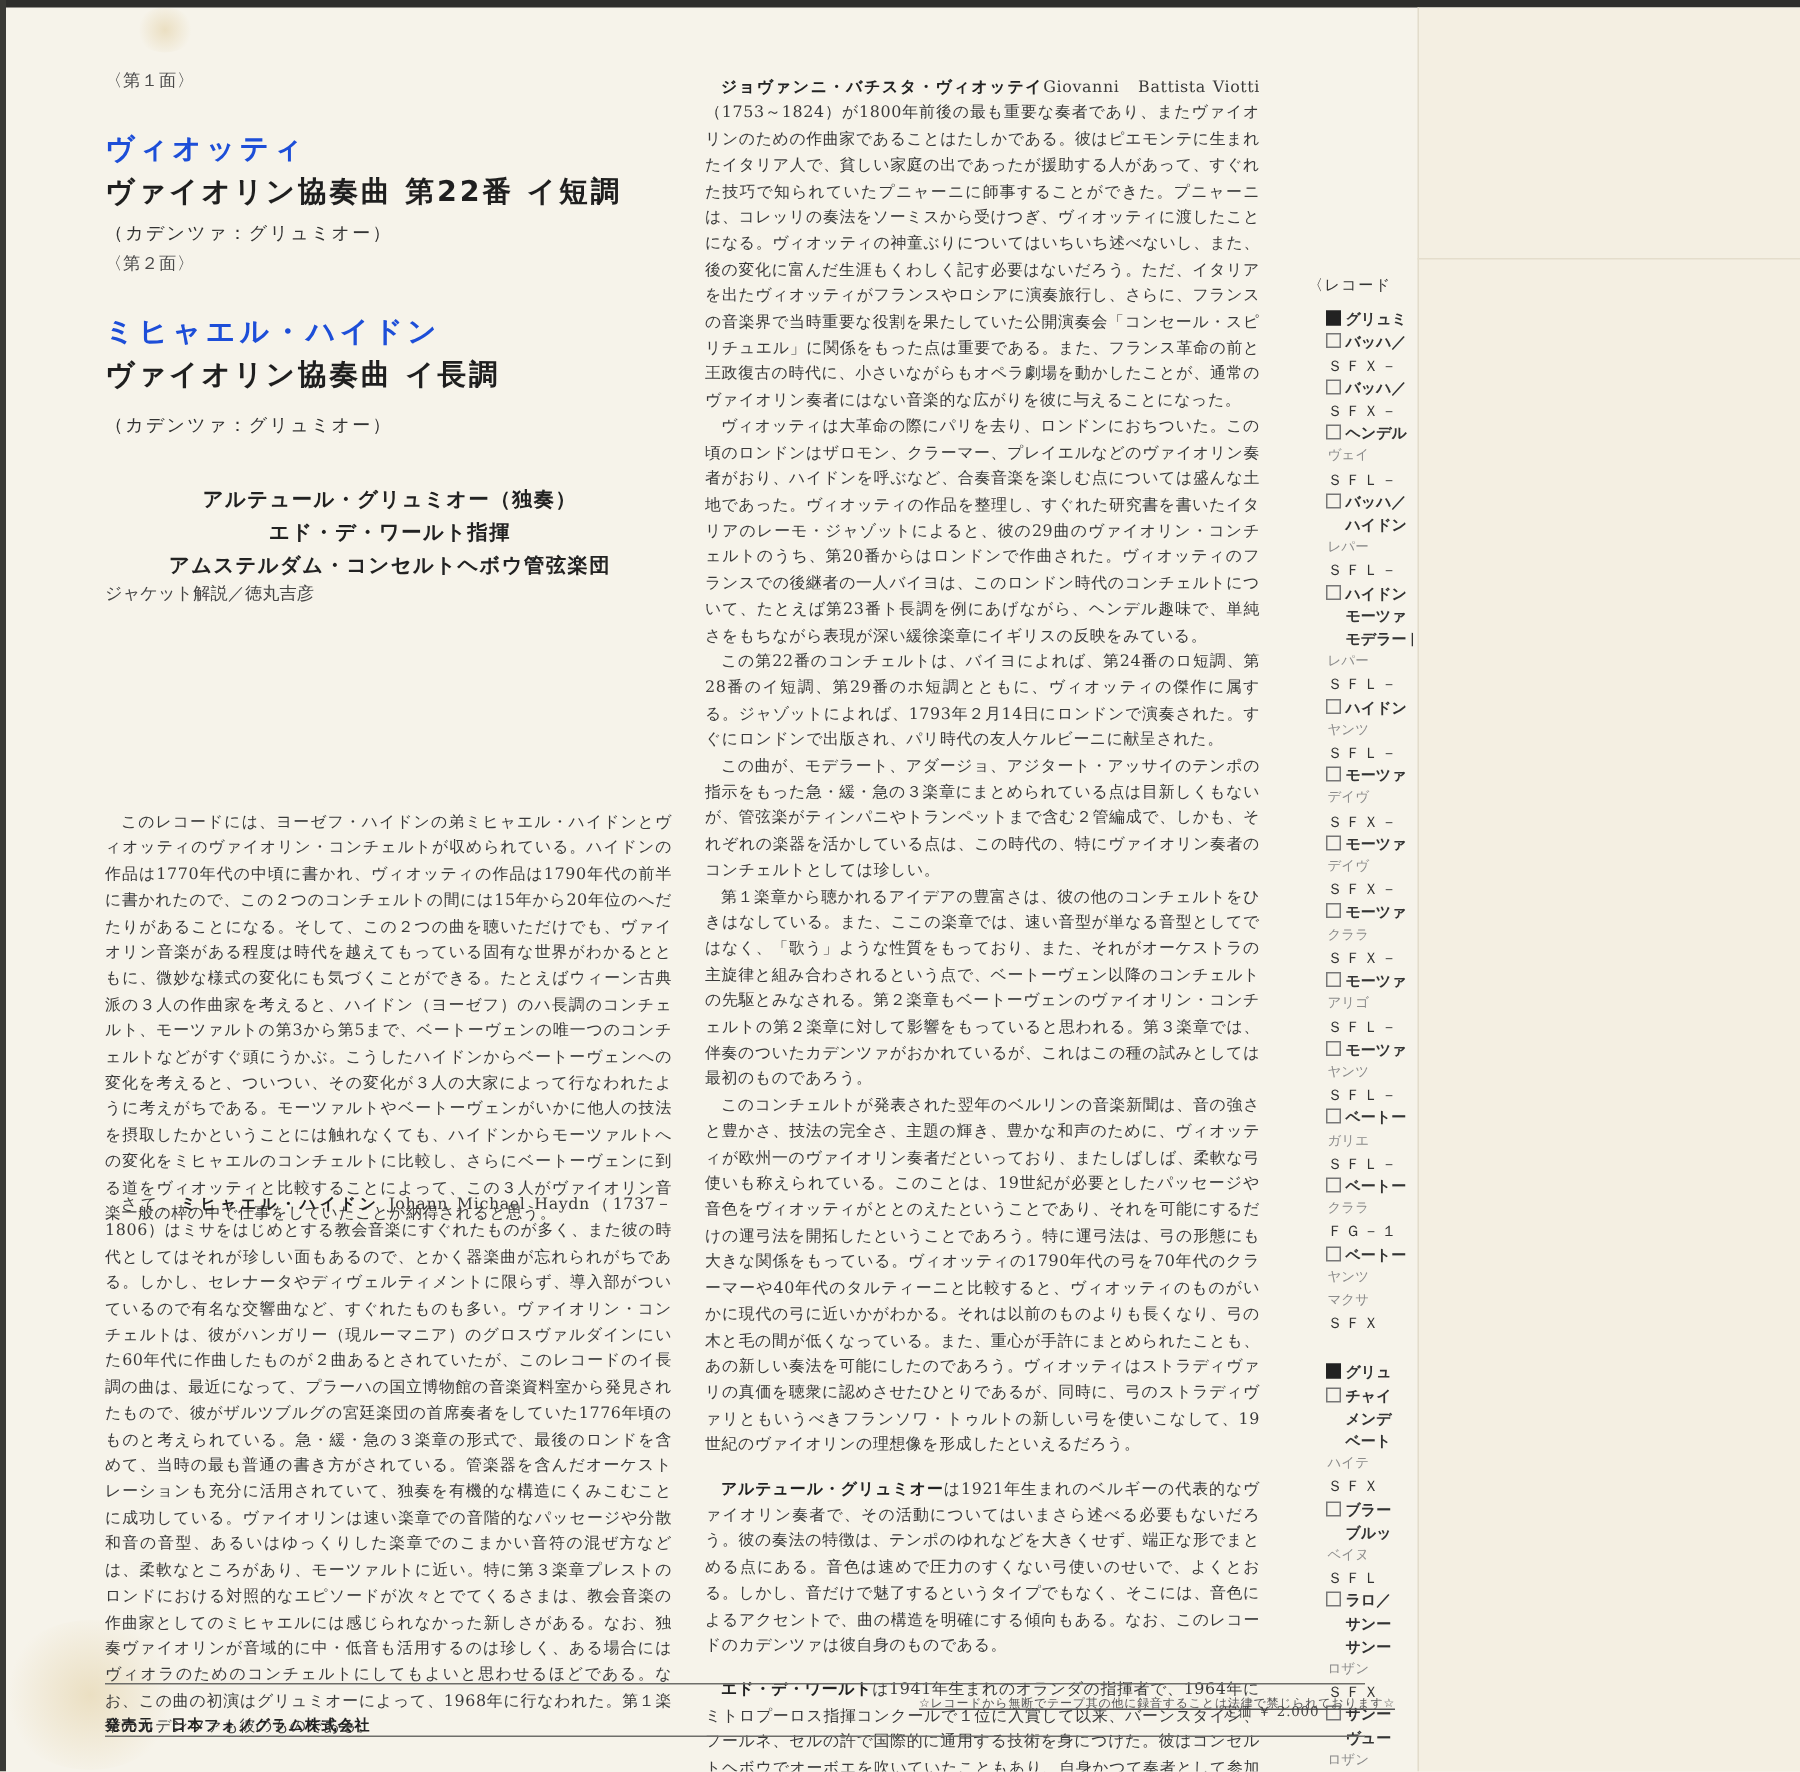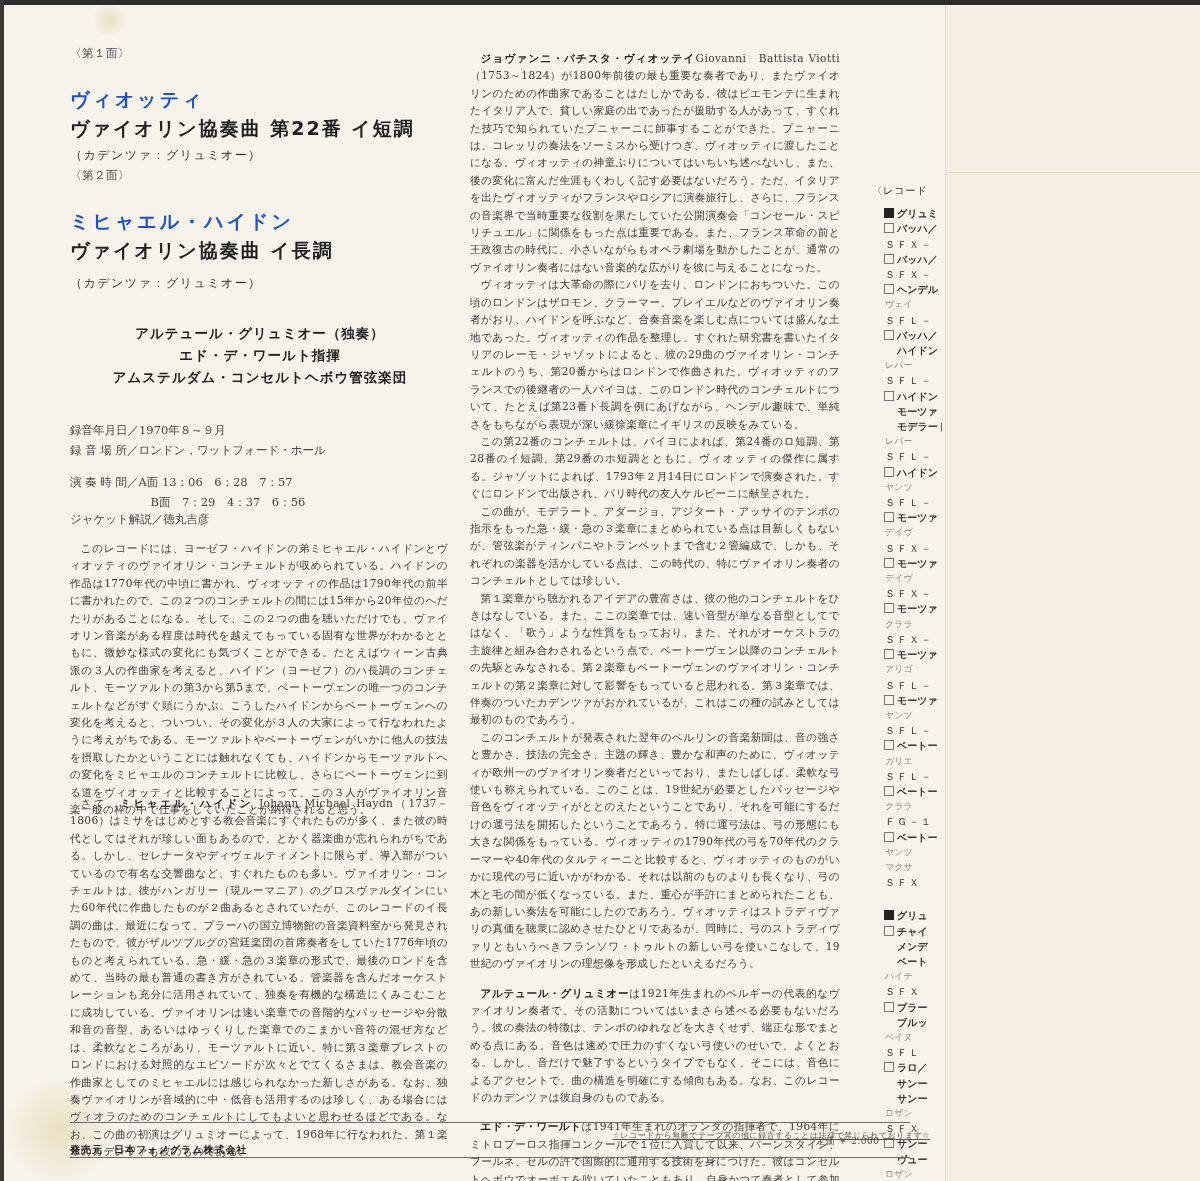--- a/index.html
+++ b/index.html
@@ -80,27 +80,20 @@
     <div class="composer">ミヒャエル・ハイドン</div>
     <div class="work">ヴァイオリン協奏曲 イ長調</div>
     <div class="cadenza" style="margin-top:10px;">（カデンツァ：グリュミオー）</div>
 
     <div class="performers">
       <div class="performer">アルテュール・グリュミオー（独奏）</div>
       <div class="performer">エド・デ・ワールト指揮</div>
       <div class="performer">アムステルダム・コンセルトヘボウ管弦楽団</div>
     </div>
 
-    <div class="recinfo">
-      <div class="row">録音年月日／1970年８～９月</div>
-      <div class="row">録 音 場 所／ロンドン，ワットフォード・ホール</div>
-      <div class="gap"></div>
-      <div class="row">演 奏 時 間／A面 13：06　6：28　7：57</div>
-      <div class="row">　　　　　　　B面　7：29　4：37　6：56</div>
-    </div>
     <div class="jacket-notes">ジャケット解説／徳丸吉彦</div>
   </div>
 
   <div class="left-essay body-text">
     <p class="para">このレコードには、ヨーゼフ・ハイドンの弟ミヒャエル・ハイドンとヴィオッティのヴァイオリン・コンチェルトが収められている。ハイドンの作品は1770年代の中頃に書かれ、ヴィオッティの作品は1790年代の前半に書かれたので、この２つのコンチェルトの間には15年から20年位のへだたりがあることになる。そして、この２つの曲を聴いただけでも、ヴァイオリン音楽がある程度は時代を越えてもっている固有な世界がわかるとともに、微妙な様式の変化にも気づくことができる。たとえばウィーン古典派の３人の作曲家を考えると、ハイドン（ヨーゼフ）のハ長調のコンチェルト、モーツァルトの第3から第5まで、ベートーヴェンの唯一つのコンチェルトなどがすぐ頭にうかぶ。こうしたハイドンからベートーヴェンへの変化を考えると、ついつい、その変化が３人の大家によって行なわれたように考えがちである。モーツァルトやベートーヴェンがいかに他人の技法を摂取したかということには触れなくても、ハイドンからモーツァルトへの変化をミヒャエルのコンチェルトに比較し、さらにベートーヴェンに到る道をヴィオッティと比較することによって、この３人がヴァイオリン音楽一般の枠の中で仕事をしていたことが納得されると思う。</p>
   </div>
 
   <div class="left-essay2 body-text">
     <p class="para"><span>さて、</span><span class="bold-inline">ミヒャエル・ハイドン</span><span> Johann Michael Haydn（1737－1806）</span><span>はミサをはじめとする教会音楽にすぐれたものが多く、また彼の時代としてはそれが珍しい面もあるので、とかく器楽曲が忘れられがちである。しかし、セレナータやディヴェルティメントに限らず、導入部がついているので有名な交響曲など、すぐれたものも多い。ヴァイオリン・コンチェルトは、彼がハンガリー（現ルーマニア）のグロスヴァルダインにいた60年代に作曲したものが２曲あるとされていたが、このレコードのイ長調の曲は、最近になって、プラーハの国立博物館の音楽資料室から発見されたもので、彼がザルツブルグの宮廷楽団の首席奏者をしていた1776年頃のものと考えられている。急・緩・急の３楽章の形式で、最後のロンドを含めて、当時の最も普通の書き方がされている。管楽器を含んだオーケストレーションも充分に活用されていて、独奏を有機的な構造にくみこむことに成功している。ヴァイオリンは速い楽章での音階的なパッセージや分散和音の音型、あるいはゆっくりした楽章でのこまかい音符の混ぜ方などは、柔軟なところがあり、モーツァルトに近い。特に第３楽章プレストのロンドにおける対照的なエピソードが次々とでてくるさまは、教会音楽の作曲家としてのミヒャエルには感じられなかった新しさがある。なお、独奏ヴァイオリンが音域的に中・低音も活用するのは珍しく、ある場合にはヴィオラのためのコンチェルトにしてもよいと思わせるほどである。なお、この曲の初演はグリュミオーによって、1968年に行なわれた。第１楽章のカデンツァも彼のものである。</span></p>
   </div>

